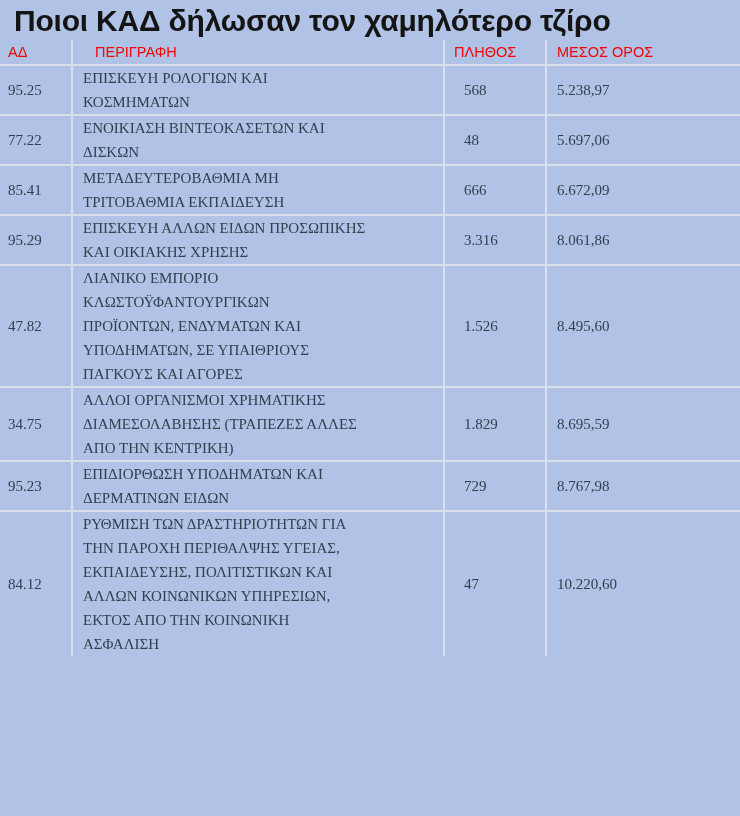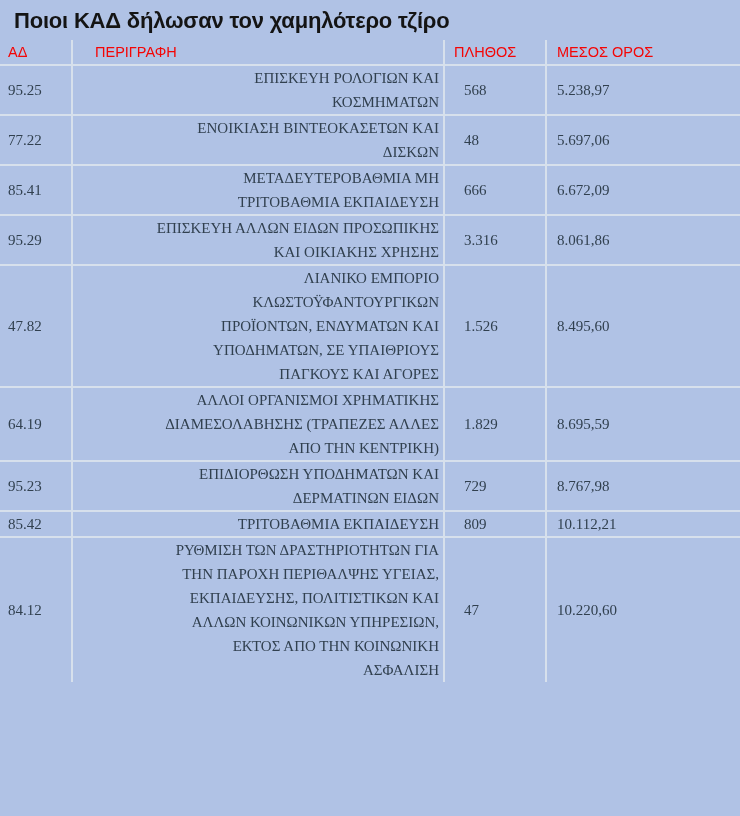--- a/index.html
+++ b/index.html
@@ -15,21 +15,21 @@
     overflow: hidden;
   }
   .page {
     width: 740px;
     height: 816px;
     background: #b0c2e5;
     position: relative;
     box-sizing: border-box;
   }
   .title {
-    font-size: 22px;
+    font-size: 30px;
     font-weight: bold;
     color: #141414;
     padding: 6px 0 4px 14px;
     letter-spacing: -0.2px;
     line-height: 30px;
     white-space: nowrap;
   }
   table.kad {
     border-collapse: collapse;
     table-layout: fixed;
@@ -86,21 +86,20 @@
     padding-left: 19px;
     white-space: nowrap;
   }
   tbody td.avg {
     padding-left: 10px;
     white-space: nowrap;
   }
   tbody td.desc .line {
     display: block;
     white-space: nowrap;
-    text-align: right;
   }
   tbody tr:last-child td {
     border-bottom: none;
     margin-top: 36px;
   }
   .cellpad {
     padding-top: 4px;
     padding-bottom: 4px;
   }
 </style>
@@ -169,45 +168,37 @@
             <span class="line">ΛΙΑΝΙΚΟ ΕΜΠΟΡΙΟ</span>
             <span class="line">ΚΛΩΣΤΟΫΦΑΝΤΟΥΡΓΙΚΩΝ</span>
             <span class="line">ΠΡΟΪΟΝΤΩΝ, ΕΝΔΥΜΑΤΩΝ ΚΑΙ</span>
             <span class="line">ΥΠΟΔΗΜΑΤΩΝ, ΣΕ ΥΠΑΙΘΡΙΟΥΣ</span>
             <span class="line">ΠΑΓΚΟΥΣ ΚΑΙ ΑΓΟΡΕΣ</span>
           </td>
           <td class="count cellpad">1.526</td>
           <td class="avg cellpad">8.495,60</td>
         </tr>
         <tr>
-          <td class="ad cellpad">64.19</td>
+          <td class="ad cellpad">34.75</td>
           <td class="desc cellpad">
             <span class="line">ΑΛΛΟΙ ΟΡΓΑΝΙΣΜΟΙ ΧΡΗΜΑΤΙΚΗΣ</span>
             <span class="line">ΔΙΑΜΕΣΟΛΑΒΗΣΗΣ (ΤΡΑΠΕΖΕΣ ΑΛΛΕΣ</span>
             <span class="line">ΑΠΟ ΤΗΝ ΚΕΝΤΡΙΚΗ)</span>
           </td>
           <td class="count cellpad">1.829</td>
           <td class="avg cellpad">8.695,59</td>
         </tr>
         <tr>
           <td class="ad cellpad">95.23</td>
           <td class="desc cellpad">
             <span class="line">ΕΠΙΔΙΟΡΘΩΣΗ ΥΠΟΔΗΜΑΤΩΝ ΚΑΙ</span>
             <span class="line">ΔΕΡΜΑΤΙΝΩΝ ΕΙΔΩΝ</span>
           </td>
           <td class="count cellpad">729</td>
           <td class="avg cellpad">8.767,98</td>
-        </tr>
-        <tr>
-          <td class="ad cellpad">85.42</td>
-          <td class="desc cellpad">
-            <span class="line">ΤΡΙΤΟΒΑΘΜΙΑ ΕΚΠΑΙΔΕΥΣΗ</span>
-          </td>
-          <td class="count cellpad">809</td>
-          <td class="avg cellpad">10.112,21</td>
         </tr>
         <tr>
           <td class="ad cellpad">84.12</td>
           <td class="desc cellpad">
             <span class="line">ΡΥΘΜΙΣΗ ΤΩΝ ΔΡΑΣΤΗΡΙΟΤΗΤΩΝ ΓΙΑ</span>
             <span class="line">ΤΗΝ ΠΑΡΟΧΗ ΠΕΡΙΘΑΛΨΗΣ ΥΓΕΙΑΣ,</span>
             <span class="line">ΕΚΠΑΙΔΕΥΣΗΣ, ΠΟΛΙΤΙΣΤΙΚΩΝ ΚΑΙ</span>
             <span class="line">ΑΛΛΩΝ ΚΟΙΝΩΝΙΚΩΝ ΥΠΗΡΕΣΙΩΝ,</span>
             <span class="line">ΕΚΤΟΣ ΑΠΟ ΤΗΝ ΚΟΙΝΩΝΙΚΗ</span>
             <span class="line">ΑΣΦΑΛΙΣΗ</span>

